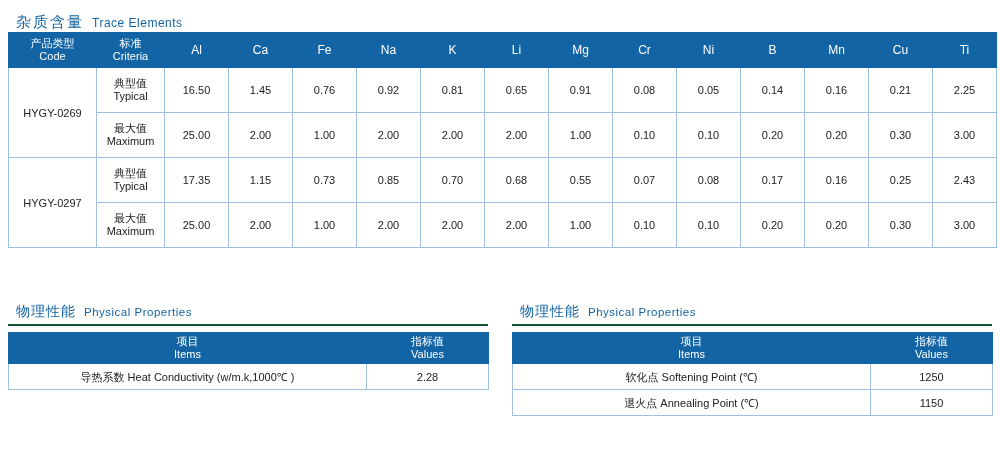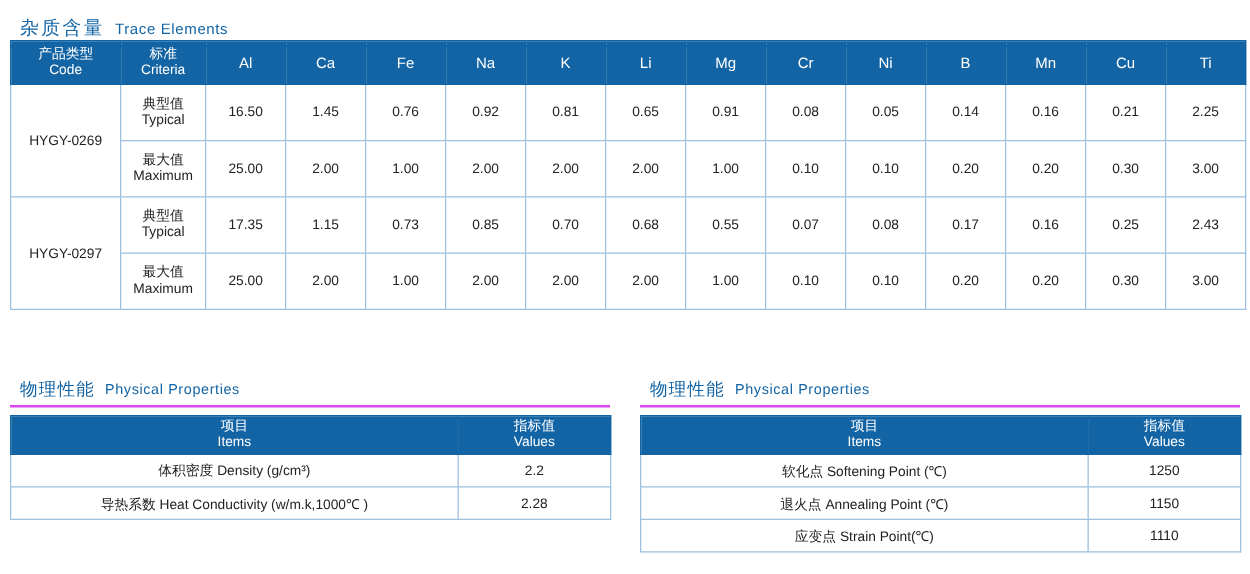--- a/index.html
+++ b/index.html
@@ -121,21 +121,21 @@
   .panel {
     position: absolute;
     top: 300px;
     width: 480px;
     box-sizing: border-box;
   }
   .panel.left { left: 8px; }
   .panel.right { left: 512px; }
 
   .panel-head {
-    border-bottom: 2px solid #d946ef;
+    border-bottom: 2px solid #14532d;
     height: 26px;
     display: flex;
     align-items: center;
     gap: 8px;
     padding-left: 8px;
     box-sizing: border-box;
   }
   .panel-head .cn {
     font-size: 14px;
     color: #1364a4;
@@ -331,24 +331,20 @@
             <span>Items</span>
           </th>
           <th>
             <span>指标值</span>
             <span>Values</span>
           </th>
         </tr>
       </thead>
       <tbody>
         <tr>
-          <td>体积密度 Density (g/cm³)</td>
-          <td>2.2</td>
-        </tr>
-        <tr>
           <td>导热系数 Heat Conductivity (w/m.k,1000℃ )</td>
           <td>2.28</td>
         </tr>
       </tbody>
     </table>
   </div>
 
   <div class="panel right">
     <div class="panel-head">
       <span class="cn">物理性能</span>
@@ -373,21 +369,17 @@
       </thead>
       <tbody>
         <tr>
           <td>软化点 Softening Point (℃)</td>
           <td>1250</td>
         </tr>
         <tr>
           <td>退火点 Annealing Point (℃)</td>
           <td>1150</td>
         </tr>
-        <tr>
-          <td>应变点 Strain Point(℃)</td>
-          <td>1110</td>
-        </tr>
       </tbody>
     </table>
   </div>
 
 </div>
 
 </body></html>

